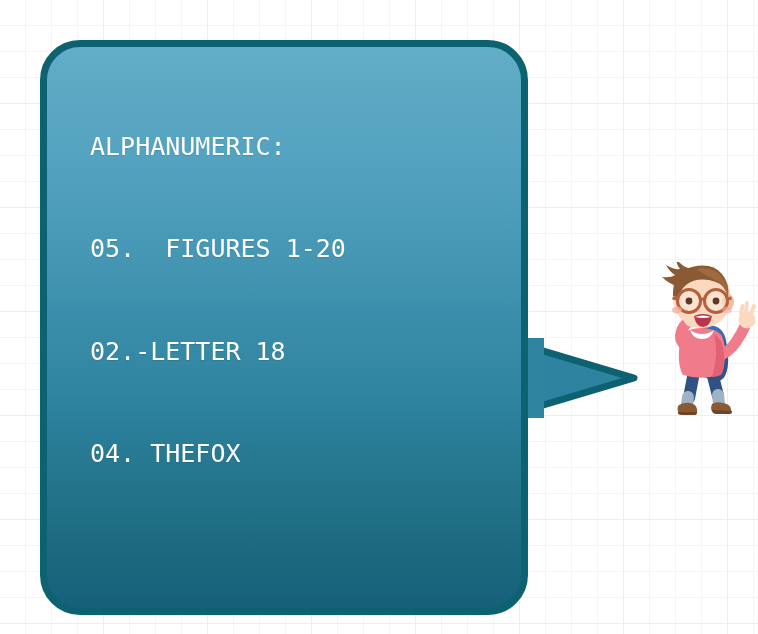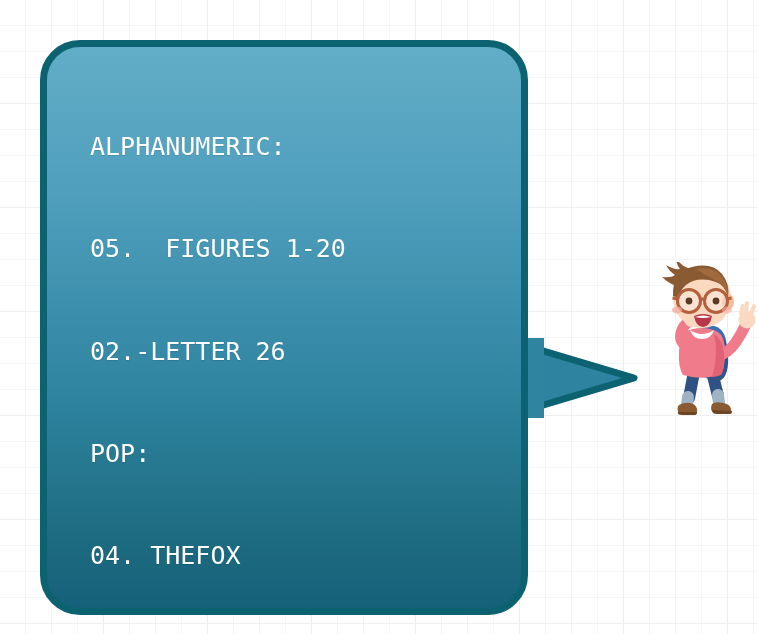--- a/index.html
+++ b/index.html
@@ -119,22 +119,21 @@
         <path d="M 10 6 L 124 40 L 10 74 Z" fill="#2e83a0" stroke="#0d6272" stroke-width="7" stroke-linejoin="round"></path>
         <rect x="0" y="0" width="34" height="80" fill="#2f84a0"></rect>
       </svg>
     </div>
 
     <div id="bubble-body"></div>
 
     <div id="bubble-text">
       <span class="text-line section-header">ALPHANUMERIC:</span>
       <span class="text-line">05.  FIGURES 1-20</span>
-      <span class="text-line">02.-LETTER 26</span>
-      <span class="text-line section-header">POP:</span>
+      <span class="text-line">02.-LETTER 18</span>
       <span class="text-line">04. THEFOX</span>
       
       
       
       
       
       
       
       
       

